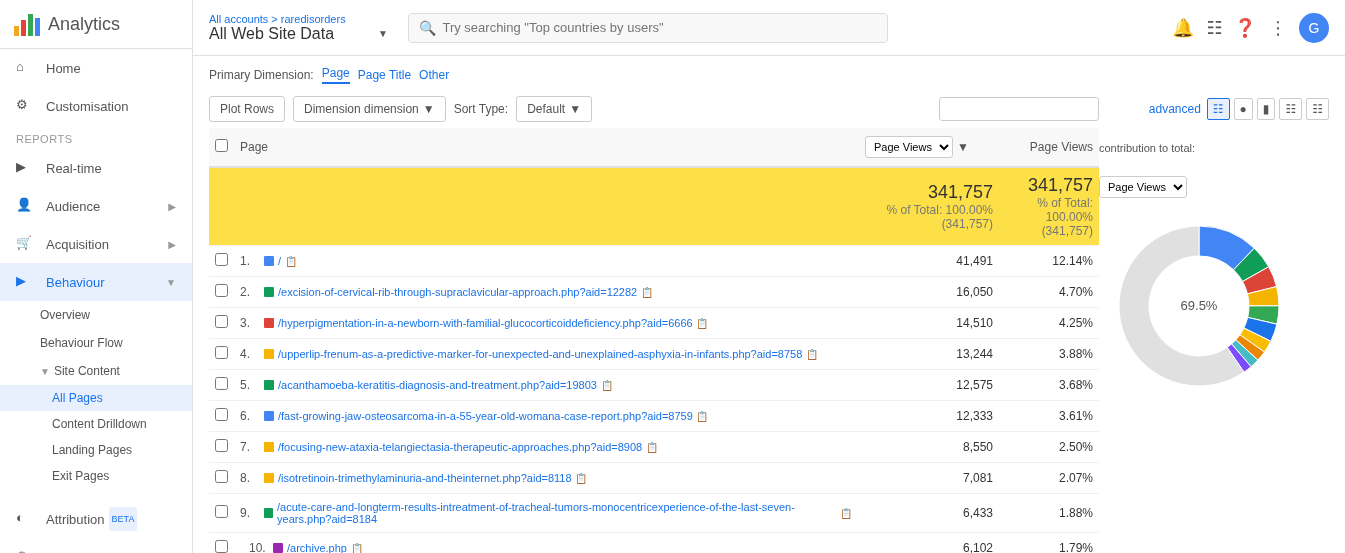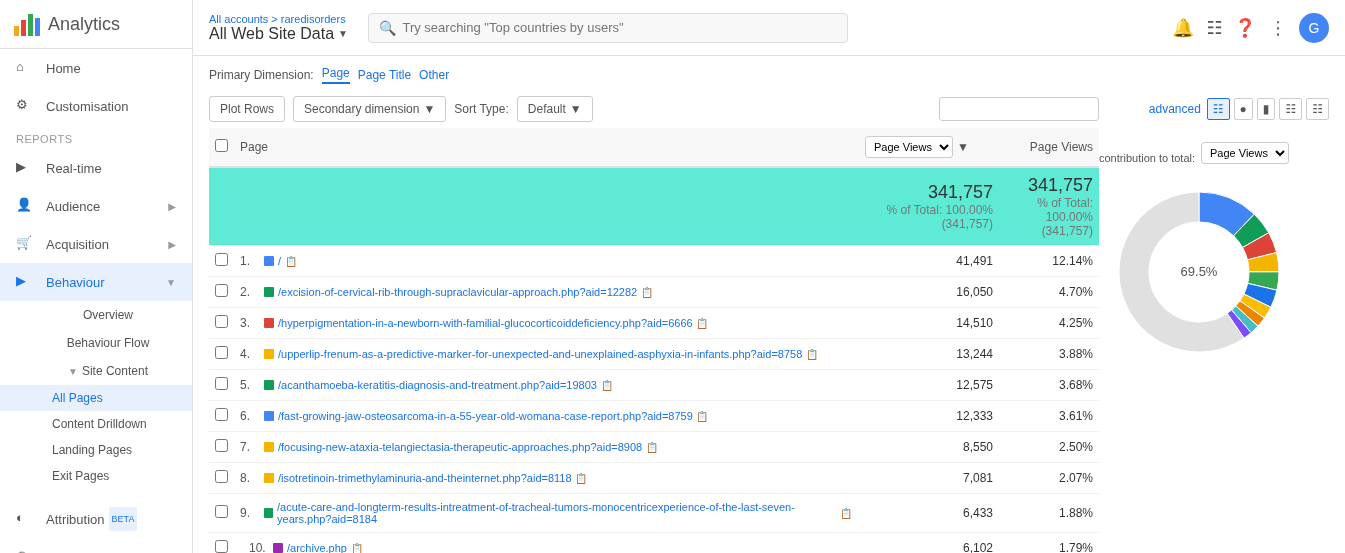--- a/index.html
+++ b/index.html
@@ -31,21 +31,21 @@
       display: flex; align-items: center; padding: 10px 16px;
       cursor: pointer; color: #555; font-size: 13px;
     }
     .nav-item.active { background: #e8f0fe; color: #1a73e8; }
     .nav-item .nav-icon { width: 18px; height: 18px; margin-right: 12px; flex-shrink: 0; }
     .nav-section-label {
       font-size: 11px; color: #999; padding: 8px 16px 4px; text-transform: uppercase; letter-spacing: 0.5px;
     }
     .sub-nav-item {
       display: flex; align-items: center; padding: 7px 16px 7px 40px;
-      cursor: pointer; color: #555; font-size: 12px; justify-content: center;
+      cursor: pointer; color: #555; font-size: 12px;
     }
     .sub-sub-nav-item {
       display: flex; align-items: center; padding: 6px 16px 6px 52px;
       cursor: pointer; color: #555; font-size: 12px;
     }
     .sub-sub-nav-item.active { color: #1a73e8; background: #e8f0fe; }
     .nav-expand-icon { margin-left: auto; font-size: 10px; color: #999; }
 
     
     #main {
@@ -56,21 +56,21 @@
     }
 
     
     #topbar {
       display: flex; align-items: center; padding: 8px 16px;
       border-bottom: 1px solid #e0e0e0; background: #fff; height: 56px;
     }
     .breadcrumb { font-size: 11px; color: #1a73e8; }
     .property-selector {
       font-size: 16px; font-weight: 500; color: #333;
-      display: flex; align-items: center; cursor: pointer;
+      display: flex; align-items: center; cursor: pointer; gap: 40px;
     }
     .property-selector .arrow { font-size: 10px; margin-left: 4px; color: #555; }
     .topbar-left { display: flex; flex-direction: column; margin-right: 20px; }
     .search-bar {
       flex: 1; max-width: 480px;
       display: flex; align-items: center;
       border: 1px solid #ddd; border-radius: 4px;
       padding: 6px 10px; background: #f8f8f8;
     }
     .search-bar input {
@@ -155,21 +155,21 @@
       background: #fff; cursor: pointer;
     }
 
     
     .table-footer {
       display: flex; align-items: center; justify-content: flex-end;
       padding: 8px 0; font-size: 12px; color: #555; gap: 8px; border-top: 1px solid #e0e0e0;
     }
 
     
-    .summary-row td { background: #5eead4; font-size: 12px; }
+    .summary-row td { background: #fde047; font-size: 12px; }
     .big-number { font-size: 18px; font-weight: 500; color: #333; }
     .sub-text { font-size: 12px; color: #777; }
 
     
     .table-chart-wrapper { display: flex; position: relative; }
     .table-section { flex: 1; }
     .chart-section { width: 230px; flex-shrink: 0; padding-top: 10px; }
   </style>
 </head>
 <body>
@@ -283,21 +283,21 @@
     <div class="primary-dim-bar">
       <span class="dim-label">Primary Dimension:</span>
       <a class="dim-option active">Page</a>
       <a class="dim-option">Page Title</a>
       <a class="dim-option">Other</a>
     </div>
 
     <div class="toolbar">
       <button class="btn-plot">Plot Rows</button>
       <button class="btn-secondary-dim">
-        <span>Secondary dimension</span>
+        <span>Dimension dimension</span>
         <span>▼</span>
       </button>
       <span class="sort-label">Sort Type:</span>
       <button class="btn-sort">
         <span>Default</span>
         <span>▼</span>
       </button>
       <div class="toolbar-right">
         <input type="text" class="search-small" style="">
         <span class="advanced-link">advanced</span>
@@ -485,21 +485,21 @@
           
           
           
           
           
         </div>
 
       </div>
 
       <div class="chart-section">
-        <div style="font-size:11px; color:#555; padding:4px 0 8px; display:flex; align-items:flex-end; gap:6px;">
+        <div style="font-size:11px; color:#555; padding:4px 0 8px; display:flex; align-items:flex-start; gap:22px;flex-direction:column;">
           <span>contribution to total:</span>
           <select class="sort-select">
             <option>Page Views</option>
           </select>
         </div>
         <svg id="pie-chart" width="200" height="200" viewBox="0 0 200 200">
         <path d="M 100 50 L 100 20 A 80 80 0 0 1 155.27463056171987 42.16648708347915 L 134.54664410107492 63.85405442717447 A 50 50 0 0 0 100 50 Z" fill="#4285f4" stroke="#fff" stroke-width="1"></path>
             <path d="M 134.54664410107492 63.85405442717447 L 155.27463056171987 42.16648708347915 A 80 80 0 0 1 169.71354911729702 60.756897810313006 L 143.57096819831065 75.47306113144563 A 50 50 0 0 0 134.54664410107492 63.85405442717447 Z" fill="#0f9d58" stroke="#fff" stroke-width="1"></path>
             <path d="M 143.57096819831065 75.47306113144563 L 169.71354911729702 60.756897810313006 A 80 80 0 0 1 177.59791803300644 80.54330148913195 L 148.498698770629 87.83956343070747 A 50 50 0 0 0 143.57096819831065 75.47306113144563 Z" fill="#db4437" stroke="#fff" stroke-width="1"></path>
             <path d="M 148.498698770629 87.83956343070747 L 177.59791803300644 80.54330148913195 A 80 80 0 0 1 179.9998578777387 99.84920364192575 L 149.9999111735867 99.9057522762036 A 50 50 0 0 0 148.498698770629 87.83956343070747 Z" fill="#f4b400" stroke="#fff" stroke-width="1"></path>

